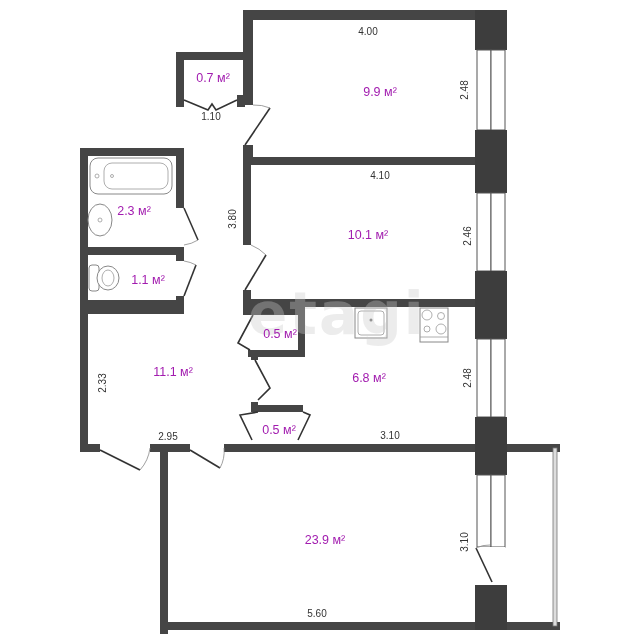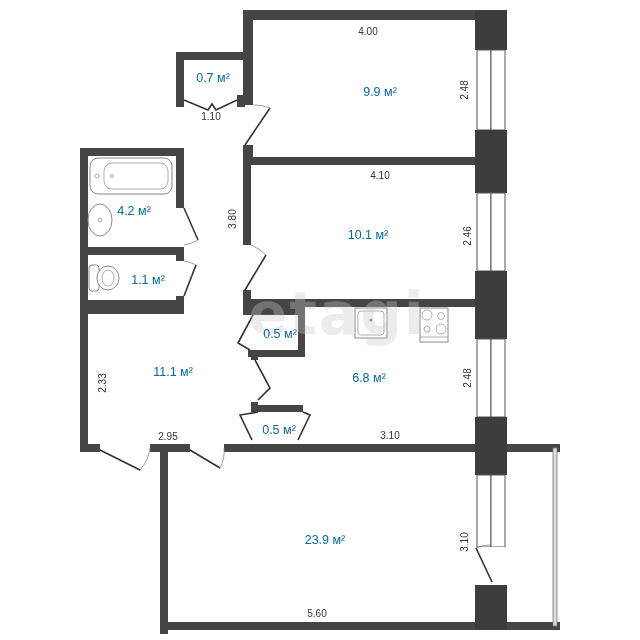--- a/index.html
+++ b/index.html
@@ -5,21 +5,21 @@
     html, body { margin: 0; padding: 0; background: #ffffff; }
     body { width: 640px; height: 640px; position: relative; overflow: hidden; font-family: "Liberation Sans", sans-serif; }
     #plan { position: absolute; left: 0; top: 0; width: 640px; height: 640px; }
     .wall { fill: #454545; }
     .pier { fill: #3d3d3d; }
     .win { fill: #ffffff; stroke: #555; stroke-width: 1; }
     .door { stroke: #333; stroke-width: 1.6; fill: none; }
     .arc { stroke: #888; stroke-width: 0.8; fill: none; }
     .fix { fill: #fff; stroke: #888; stroke-width: 1; }
     .fix2 { fill: none; stroke: #999; stroke-width: 0.8; }
-    .lbl { position: absolute; font-size: 12px; color: #0369a1; white-space: nowrap; transform: translate(-50%, -50%); }
+    .lbl { position: absolute; font-size: 12px; color: #a21caf; white-space: nowrap; transform: translate(-50%, -50%); }
     .area { font-size: 12.5px; }
     .dim { font-size: 10px; color: #333; }
     .vert { transform: translate(-50%, -50%) rotate(-90deg); }
     .wm { position: absolute; left: 248px; top: 280px; font-size: 58px; font-weight: bold; color: rgba(200,200,200,0.35); letter-spacing: 2px; font-family: "DejaVu Sans", sans-serif; }
   </style>
 </head>
 <body>
 
 <svg id="plan" viewBox="0 0 640 640" xmlns="http://www.w3.org/2000/svg">
 
@@ -148,21 +148,21 @@
 
 <div class="lbl dim" style="left:380px;top:175px">4.10</div>
 <div class="lbl area" style="left:368px;top:235px">10.1 м²</div>
 <div class="lbl dim vert" style="left:467px;top:236px">2.46</div>
 
 <div class="lbl area" style="left:213px;top:78px">0.7 м²</div>
 <div class="lbl dim" style="left:211px;top:116px">1.10</div>
 
 <div class="lbl dim vert" style="left:232px;top:219px">3.80</div>
 
-<div class="lbl area" style="left:134px;top:211px">4.2 м²</div>
+<div class="lbl area" style="left:134px;top:211px">2.3 м²</div>
 <div class="lbl area" style="left:148px;top:280px">1.1 м²</div>
 
 <div class="lbl area" style="left:280px;top:334px">0.5 м²</div>
 
 <div class="lbl area" style="left:369px;top:378px">6.8 м²</div>
 <div class="lbl dim vert" style="left:467px;top:378px">2.48</div>
 <div class="lbl dim" style="left:390px;top:435px">3.10</div>
 
 <div class="lbl area" style="left:279px;top:430px">0.5 м²</div>
 

